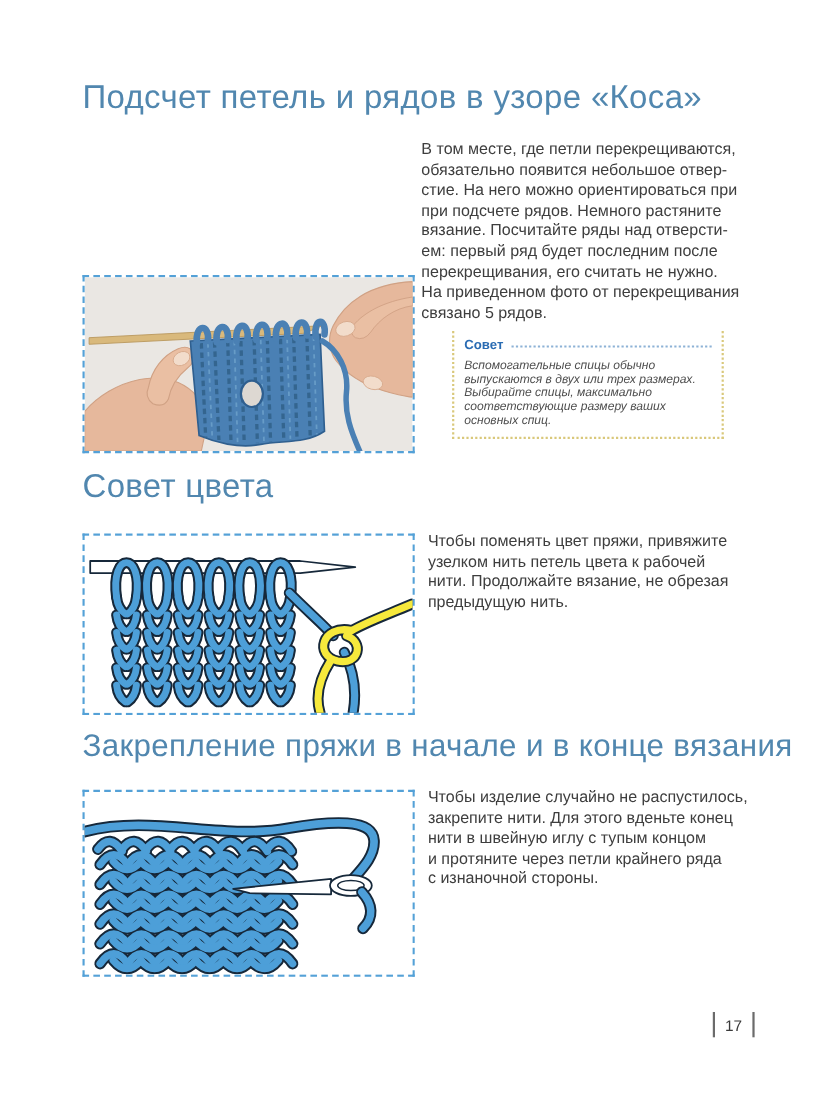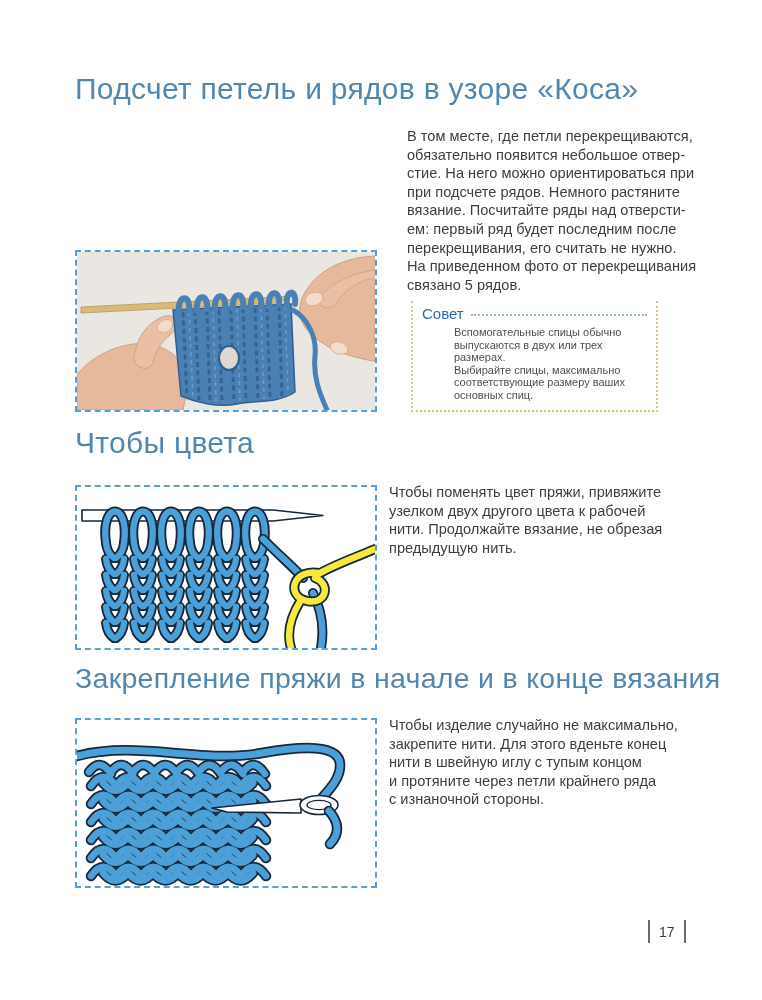--- a/index.html
+++ b/index.html
@@ -6,36 +6,36 @@
   .page{position:relative;width:762px;height:1000px;background:#ffffff;margin:0 auto;
         font-family:"Liberation Sans",sans-serif;overflow:hidden;}
   .h-main{position:absolute;left:75px;font-weight:300;color:#5187af;letter-spacing:.3px;
           font-size:30px;line-height:34px;white-space:nowrap;}
   #h1{top:72px;}
   #h2{top:426px;}
   #h3{top:661px;font-size:28.5px;}
   .body-text{position:absolute;color:#3e3e3e;font-size:14.6px;line-height:18.6px;
              white-space:pre-line;}
   #col-left{left:75px;top:127px;width:315px;}
-  #col-right{left:407px;top:127px;width:315px;}
+  #col-right{left:383px;top:127px;width:315px;}
   #text2{left:389px;top:483px;width:320px;}
   #text3{left:389px;top:716px;width:320px;}
   .figure{position:absolute;left:75px;border:2px dashed #54a1d7;background:#fff;}
   #fig1{top:250px;width:298px;height:158px;}
   #fig2{top:485px;width:298px;height:161px;}
   #fig3{top:718px;width:298px;height:166px;}
   .figure svg{display:block;width:100%;height:100%;}
   .tipbox{position:absolute;left:411px;top:301px;width:247px;
           border-left:2px dotted #d9c87b;border-right:2px dotted #d9c87b;
           border-bottom:2px dotted #d9c87b;padding:2px 9px 8px 9px;box-sizing:border-box;}
   .tip-head{display:flex;align-items:center;gap:7px;height:20px;}
-  .tip-label{color:#2a6cb3;font-weight:normal;font-size:15px;}
+  .tip-label{color:#2a6cb3;font-weight:bold;font-size:12px;}
   .tip-leader{flex:1;border-top:2px dotted #8db2d6;margin-top:3px;}
-  .tip-text{color:#4f4f4f;font-size:11px;line-height:12.6px;
-            white-space:pre-line;margin-top:3px;margin-left:32px;}
+  .tip-text{font-style:italic;color:#4f4f4f;font-size:11px;line-height:12.6px;
+            white-space:pre-line;margin-top:3px;}
   .pageno{position:absolute;left:648px;top:920px;display:flex;align-items:center;gap:9px;}
   .pageno .bar{width:2px;height:23px;background:#6b6b6b;}
   .pageno .num{font-size:14px;color:#3a3a3a;}
 </style>
 </head>
 <body>
 
 <div class="page">
 
   <div id="h1" class="h-main">Подсчет петель и рядов в узоре «Коса»</div>
@@ -106,21 +106,21 @@
       <span class="tip-label">Совет</span>
       <span class="tip-leader"></span>
     </div>
     <div class="tip-text">Вспомогательные спицы обычно
 выпускаются в двух или трех размерах.
 Выбирайте спицы, максимально
 соответствующие размеру ваших
 основных спиц.</div>
   </div>
 
-  <div id="h2" class="h-main">Чтобы цвета</div>
+  <div id="h2" class="h-main">Совет цвета</div>
 
   <div id="fig2" class="figure">
     <svg id="fig2svg" viewBox="0 0 298 161">
       <rect x="0" y="0" width="298" height="161" fill="#ffffff"></rect>
 
       <path d="M5,23 L196,23 L246,28.5 L196,34 L5,34 Z" fill="#ffffff" stroke="#16283a" stroke-width="1.6" stroke-linejoin="round"></path>
       <g id="fig2-knit">
           <path d="M29,56 C23,14 53,14 47,56" fill="none" stroke="#16283a" stroke-width="10" stroke-linecap="round"></path>
           <path d="M29,56 C30,65 34,69 37,71" fill="none" stroke="#16283a" stroke-width="10" stroke-linecap="round"></path>
           <path d="M47,56 C46,65 42,69 39,71" fill="none" stroke="#16283a" stroke-width="10" stroke-linecap="round"></path>
@@ -288,21 +288,21 @@
         <path d="M298,62 C272,73 252,80 240,88" stroke="#16283a" stroke-width="10"></path>
         <path d="M242,86 C216,81 208,109 230,114 C250,118 254,96 238,91" stroke="#16283a" stroke-width="10"></path>
         <path d="M224,113 C212,132 210,148 214,161" stroke="#16283a" stroke-width="10"></path>
         <path d="M298,62 C272,73 252,80 240,88" stroke="#f6e93c" stroke-width="6.5"></path>
         <path d="M242,86 C216,81 208,109 230,114 C250,118 254,96 238,91" stroke="#f6e93c" stroke-width="6.5"></path>
         <path d="M224,113 C212,132 210,148 214,161" stroke="#f6e93c" stroke-width="6.5"></path>
       </g>
     </svg>
   </div>
   <div id="text2" class="body-text">Чтобы поменять цвет пряжи, привяжите
-узелком двух другого цвета к рабочей
+узелком нить петель цвета к рабочей
 нити. Продолжайте вязание, не обрезая
 предыдущую нить.</div>
 
   <div id="h3" class="h-main">Закрепление пряжи в начале и в конце вязания</div>
 
   <div id="fig3" class="figure">
     <svg id="fig3svg" viewBox="0 0 298 166">
       <rect x="0" y="0" width="298" height="166" fill="#ffffff"></rect>
       <g id="fig3-knit">
           <path d="M12,52 q11,-15 22,2" fill="none" stroke="#16283a" stroke-width="10.5" stroke-linecap="round"></path>
@@ -487,21 +487,21 @@
       <path d="M135,88 L224,79 L224,93 L150,92 Z" fill="#ffffff" stroke="#16283a" stroke-width="1.6" stroke-linejoin="round"></path>
       <ellipse cx="242" cy="85" rx="19" ry="9.5" fill="#ffffff" stroke="#16283a" stroke-width="1.6"></ellipse>
       <ellipse cx="242" cy="85" rx="12" ry="4.6" fill="#ffffff" stroke="#16283a" stroke-width="1.3"></ellipse>
 
       <g fill="none" stroke-linecap="round">
         <path d="M252,91 C262,102 263,114 253,124" stroke="#16283a" stroke-width="10.5"></path>
         <path d="M252,91 C262,102 263,114 253,124" stroke="#4d9fd8" stroke-width="7"></path>
       </g>
     </svg>
   </div>
-  <div id="text3" class="body-text">Чтобы изделие случайно не максимально,
+  <div id="text3" class="body-text">Чтобы изделие случайно не распустилось,
 закрепите нити. Для этого вденьте конец
 нити в швейную иглу с тупым концом
 и протяните через петли крайнего ряда
 с изнаночной стороны.</div>
 
   <div class="pageno">
     <span class="bar"></span>
     <span class="num">17</span>
     <span class="bar"></span>
   </div>

